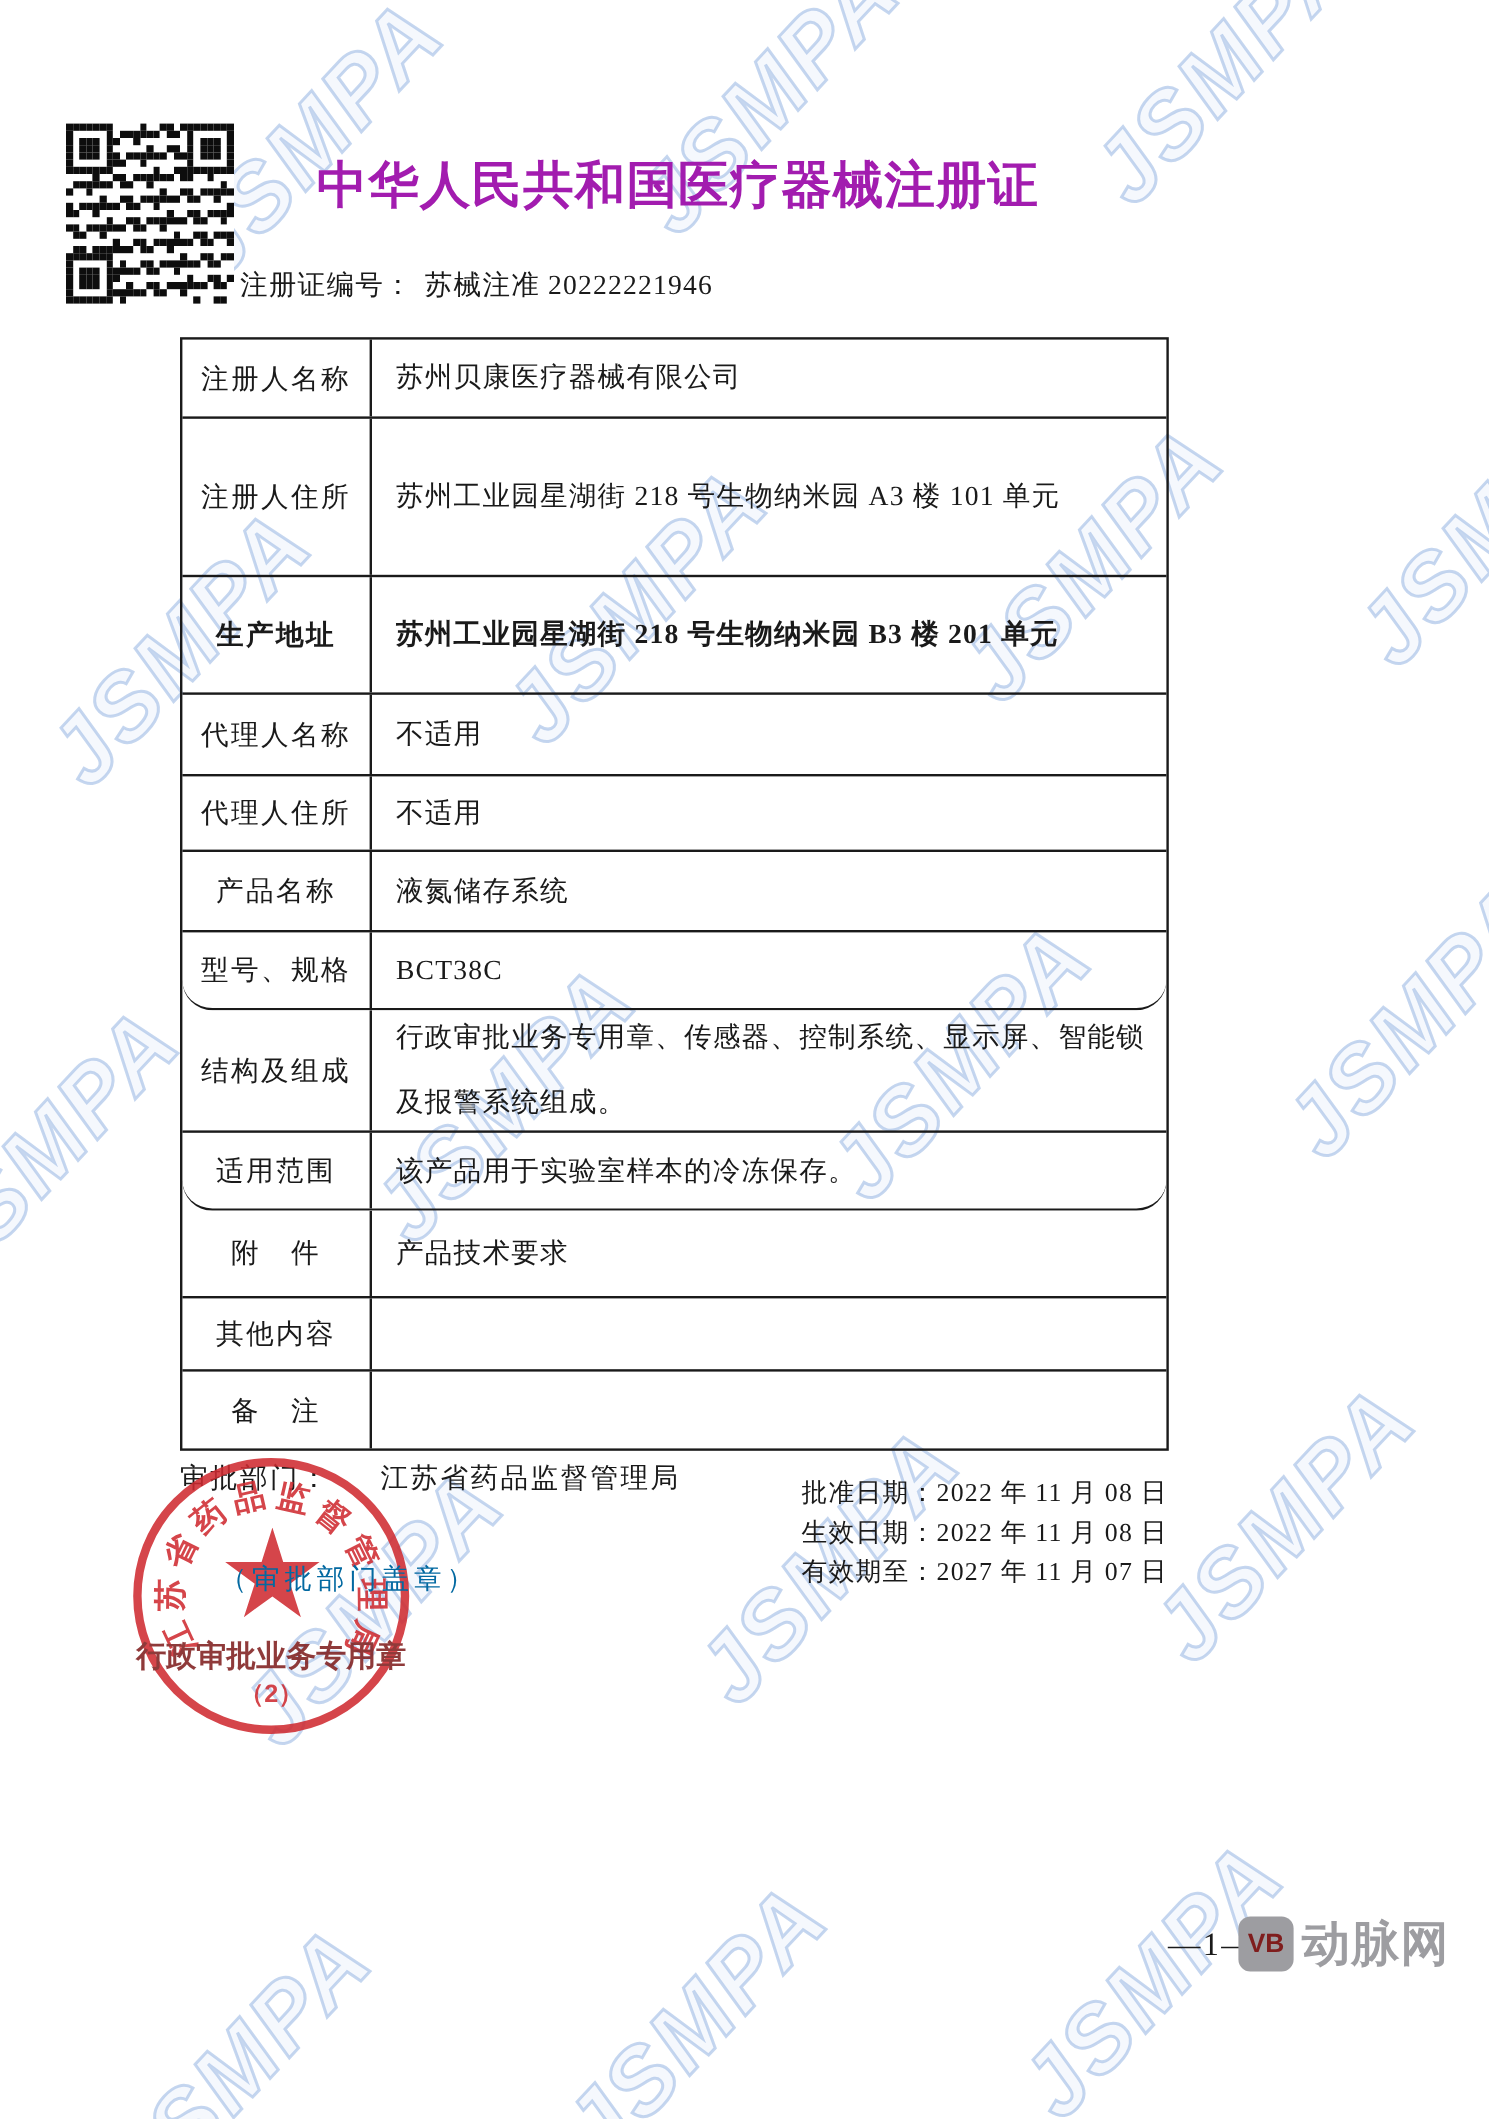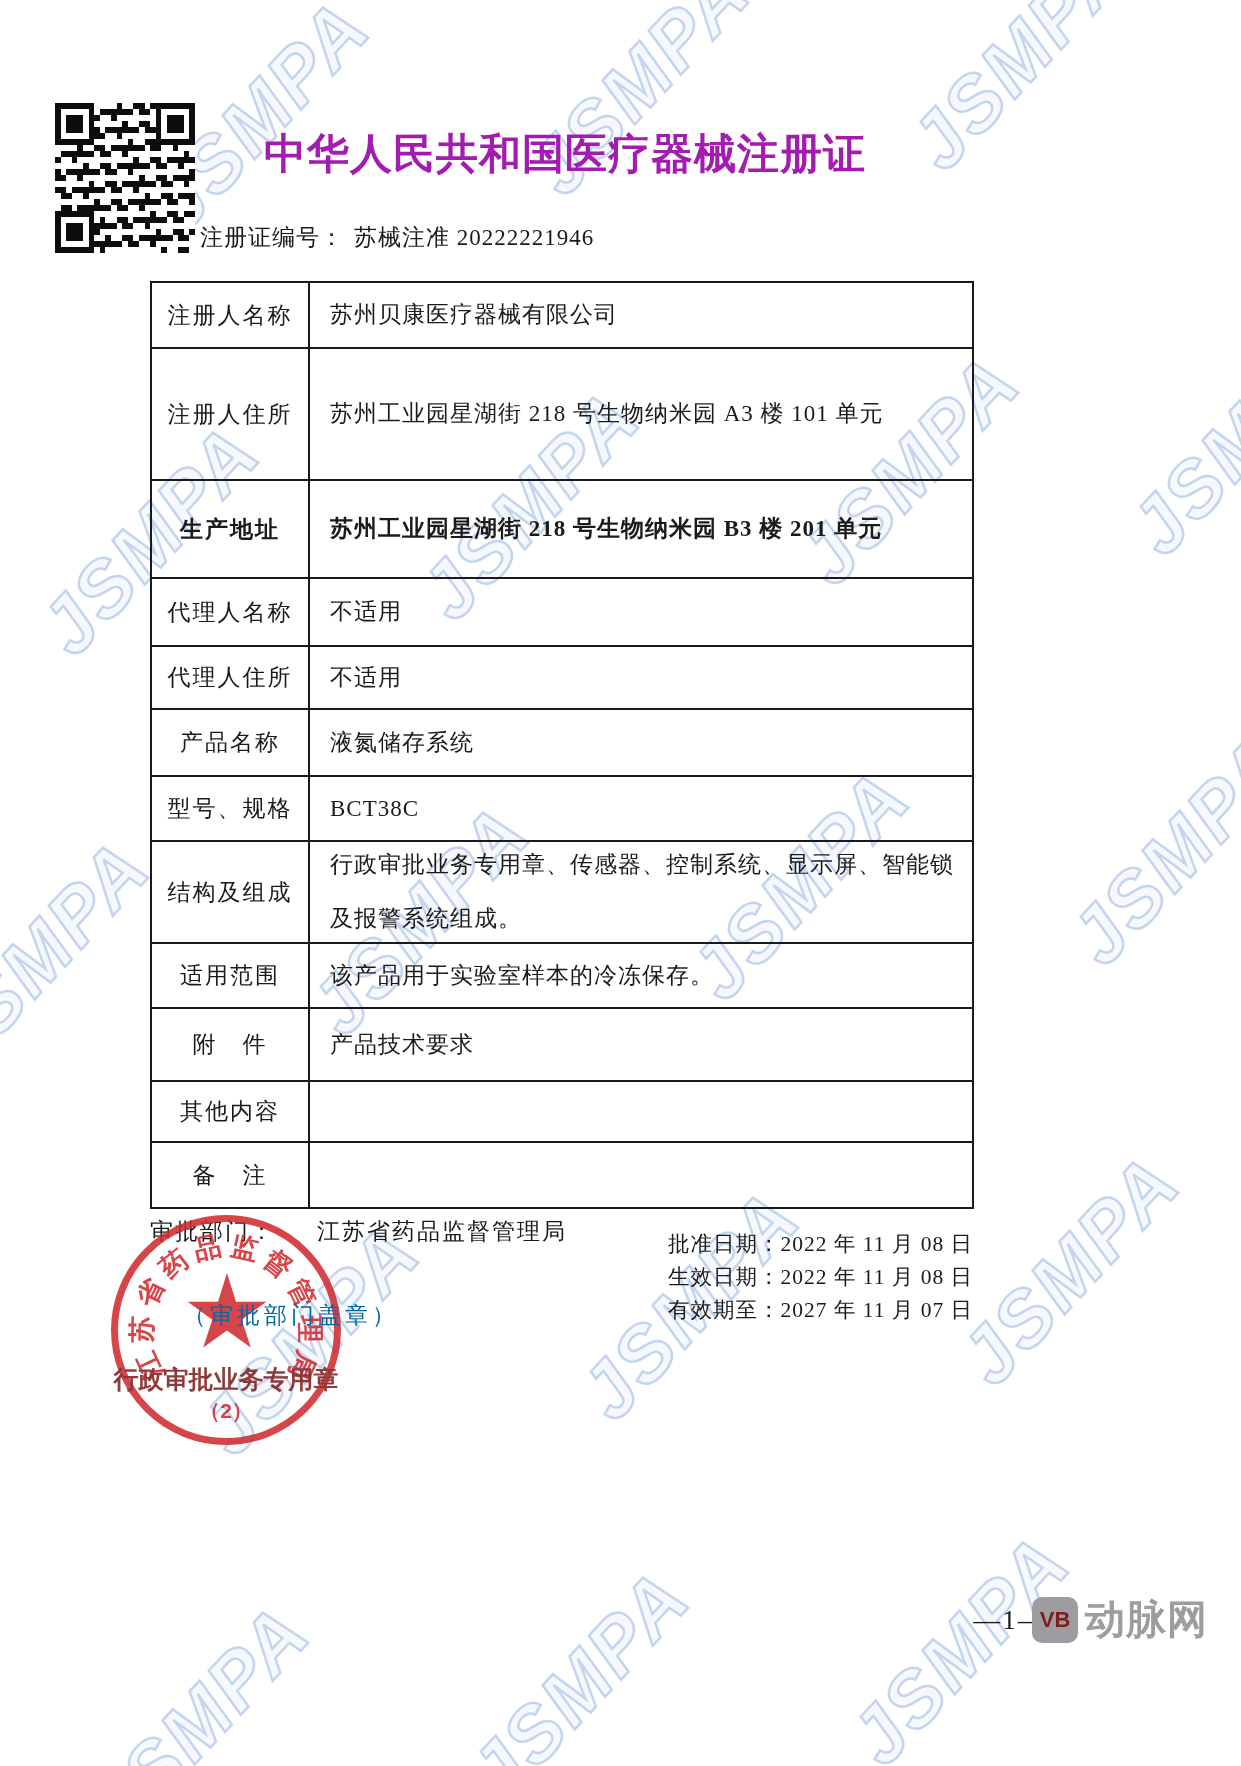--- a/index.html
+++ b/index.html
@@ -46,21 +46,21 @@
   .tlabel{
     width:158px; flex:0 0 158px; border-right:2px solid #1a1a1a; box-sizing:border-box;
     display:flex; align-items:center; justify-content:center;
     font-size:23px; letter-spacing:2px; text-align:center; padding:4px 6px;
   }
   .tvalue{
     flex:1; display:flex; align-items:center; box-sizing:border-box;
     padding:8px 14px 8px 20px; font-size:23px; line-height:54px; letter-spacing:1px;
   }
   .h66{height:66px;} .h132{height:132px;} .h98{height:98px;font-weight:bold;} .h68{height:68px;}
-  .h63{height:63px;} .h67{height:67px;} .h65{height:65px;} .h102{height:102px;}
+  .h63{height:63px;} .h67{height:67px;} .h65{height:65px;border-radius:25px;} .h102{height:102px;}
   .h73{height:73px;} .h61{height:61px;} .h64{height:64px;}
   
   .deptline{
     position:absolute; left:150px; top:1216px; z-index:1;
     font-size:23px; letter-spacing:2px; white-space:nowrap;
   }
   .deptline .v{margin-left:42px;}
   .sealnote{
     position:absolute; left:183px; top:1300px; z-index:3;
     font-size:23px; letter-spacing:4px; color:#0369a1; white-space:nowrap;

